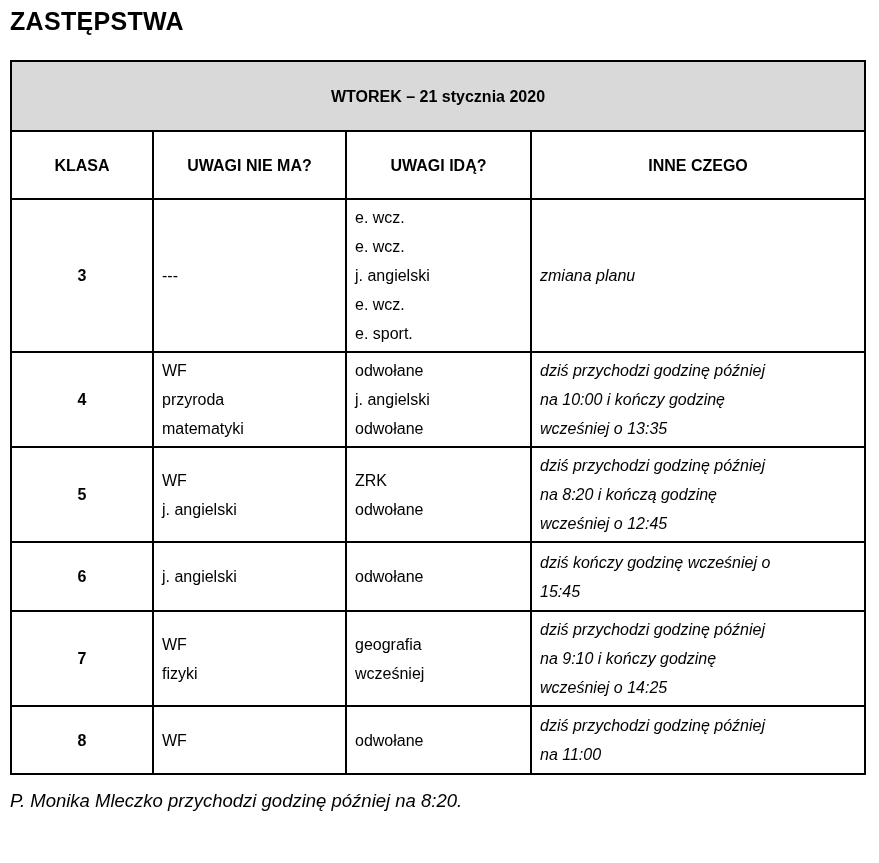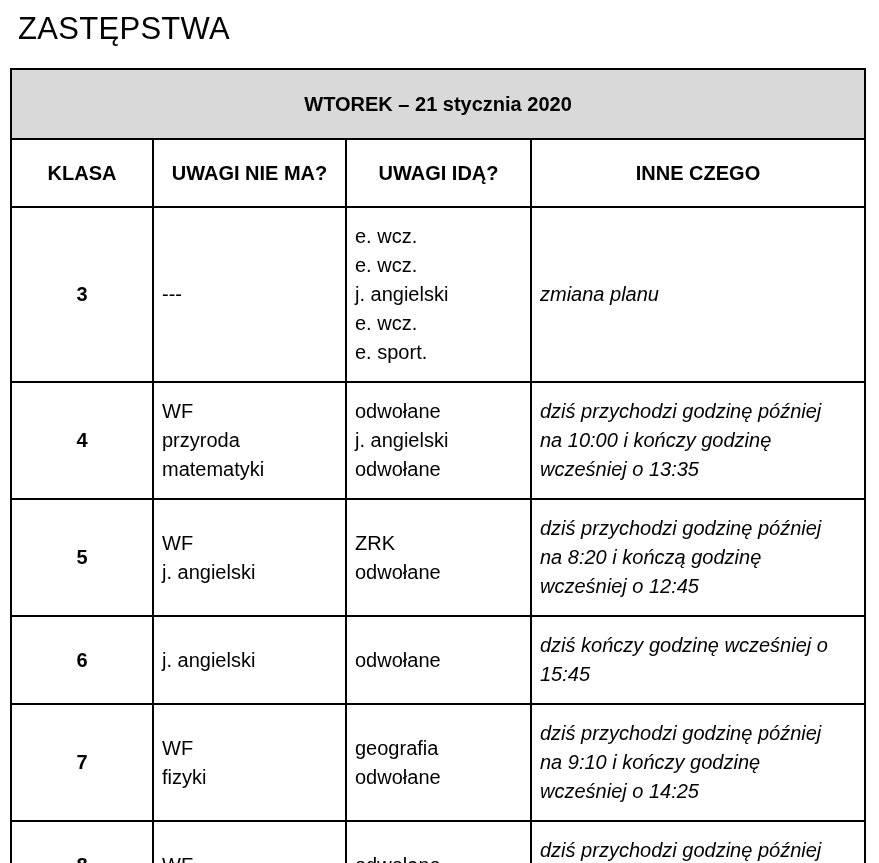--- a/index.html
+++ b/index.html
@@ -9,41 +9,41 @@
     color: #000000;
     font-family: "Liberation Sans", sans-serif;
   }
   .page {
     width: 879px;
     height: 863px;
     padding: 6px 10px 0 10px;
     overflow: hidden;
   }
   .doc-title {
-    font-size: 31px;
-    font-weight: normal;
-    margin: 8px;
+    font-size: 25px;
+    font-weight: bold;
+    margin: 0;
     letter-spacing: 0.3px;
     line-height: 30px;
   }
   table.subs {
     border-collapse: collapse;
     table-layout: fixed;
     width: 854px;
     margin-top: 24px;
   }
   table.subs col.c-klasa  { width: 142px; }
   table.subs col.c-czego  { width: 193px; }
   table.subs col.c-gdzie  { width: 185px; }
   table.subs col.c-uwagi  { width: 334px; }
   table.subs th, table.subs td {
     border: 2px solid #000000;
-    padding: 14px 8px;
+    padding: 3px 8px;
     vertical-align: middle;
-    font-size: 20px;
+    font-size: 16px;
     line-height: 29px;
     overflow: hidden;
   }
   td.day-cell {
     background: var(--header-bg, #d9d9d9);
     text-align: center;
     font-weight: bold;
     font-size: 22px;
     height: 70px;
   }
@@ -140,21 +140,21 @@
         <td class="pre">odwołane</td>
         <td class="uwagi pre">dziś kończy godzinę wcześniej o
 15:45</td>
       </tr>
 
       <tr style="height:90px;">
         <td class="klasa">7</td>
         <td class="pre">WF
 fizyki</td>
         <td class="pre">geografia
-odwołane</td>
+wcześniej</td>
         <td class="uwagi pre">dziś przychodzi godzinę później
 na 9:10 i kończy godzinę
 wcześniej o 14:25</td>
       </tr>
 
       <tr style="height:68px;">
         <td class="klasa">8</td>
         <td class="pre">WF</td>
         <td class="pre">odwołane</td>
         <td class="uwagi pre">dziś przychodzi godzinę później

